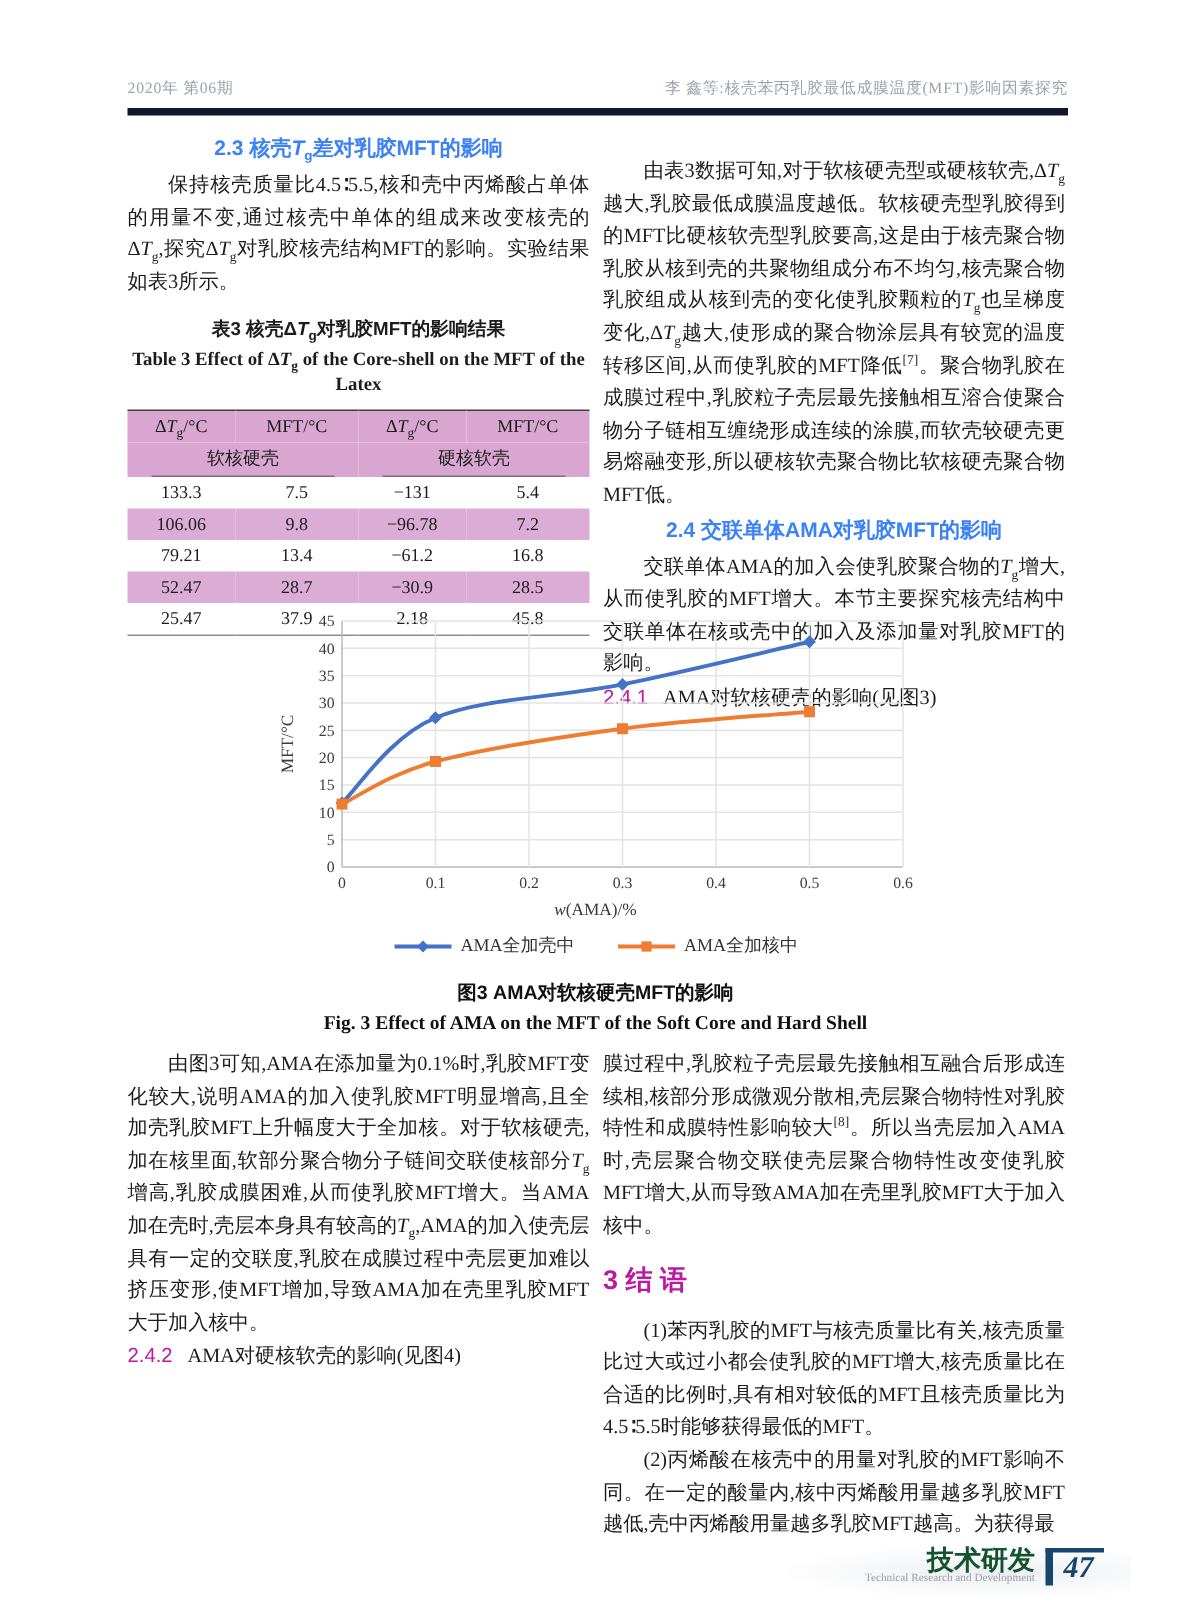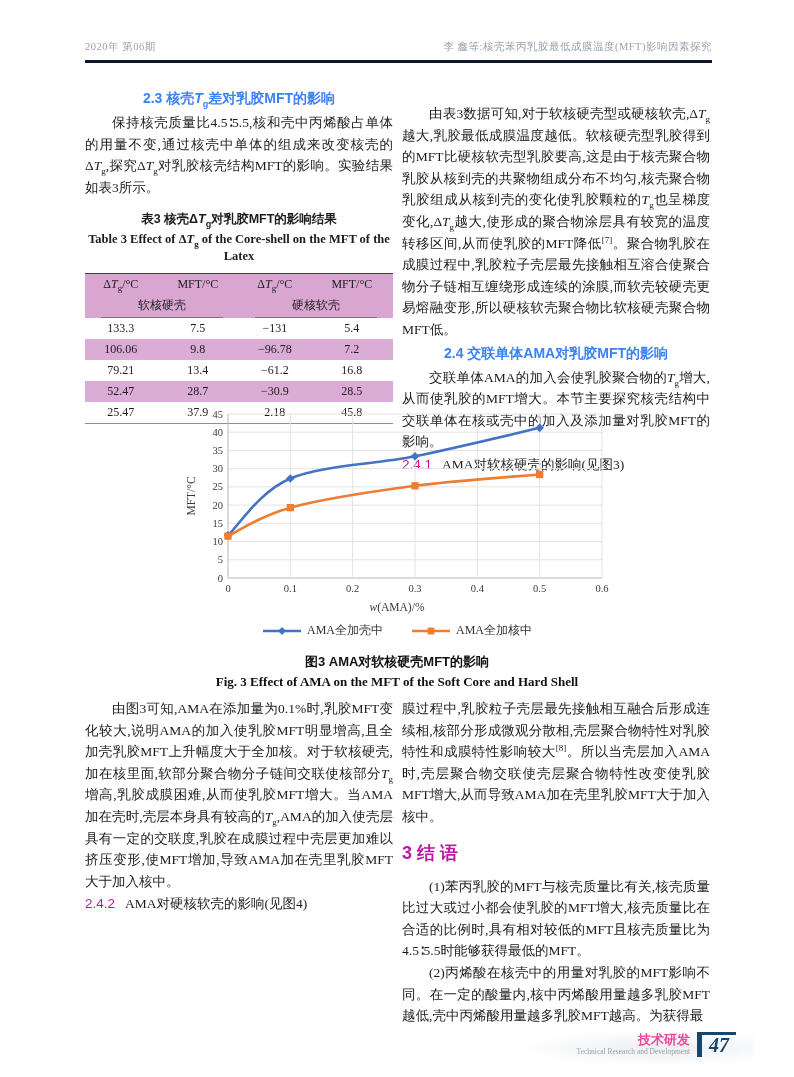--- a/index.html
+++ b/index.html
@@ -1,22 +1,22 @@
 <!DOCTYPE html>
 <html><head>
 <meta charset="utf-8">
 <style>
   html,body{margin:0;padding:0;background:#ffffff;}
   #page{position:relative;width:794px;height:1077px;background:#fff;overflow:hidden;
         font-family:"Liberation Serif","DejaVu Serif",serif;color:#1c1c1c;}
 
   
-  #header{position:absolute;left:85px;right:82px;top:40px;display:flex;justify-content:space-between;
+  #header{position:absolute;left:85px;right:82px;top:52px;display:flex;justify-content:space-between;
           align-items:flex-end;color:#9aa2ad;font-size:10.5px;letter-spacing:.5px;
-          border-bottom:3px solid #0f172a;padding-bottom:6px;}
+          border-bottom:5px solid #0f172a;padding-bottom:6px;}
 
   
   .col{position:absolute;width:308px;font-size:13.5px;line-height:21.6px;text-align:justify;}
   #left-top  {left:85px; top:86px;}
   #right-top {left:402px;top:103px;}
   #left-bottom {left:85px; top:698px;}
   #right-bottom{left:402px;top:698px;}
   .col p{margin:0;text-indent:2em;}
   .col p.noindent{text-indent:0;}
 
@@ -48,21 +48,21 @@
   #caption-cn{font-family:"Liberation Sans","DejaVu Sans",sans-serif;font-weight:bold;
               font-size:13px;margin-top:14px;color:#111;}
   #caption-en{font-weight:bold;font-size:13px;margin-top:3px;color:#111;}
 
   
   #footer-band{position:absolute;right:40px;bottom:12px;width:230px;height:34px;
                background:radial-gradient(ellipse at 60% 50%, #eceef1 0%, rgba(236,238,241,0) 75%);}
   #footer{position:absolute;right:58px;bottom:20px;display:flex;align-items:flex-end;}
   .footer-text{text-align:right;margin-right:7px;}
   .footer-cn{font-family:"Liberation Sans","DejaVu Sans",sans-serif;font-weight:bold;
-             font-size:13px;color:#ec4899;line-height:14px;}
+             font-size:18px;color:#14532d;line-height:14px;}
   .footer-en{font-size:7.5px;color:#98a0a9;line-height:10px;}
   .pagebox{border-top:3px solid #17456e;border-left:5px solid #17456e;
            padding:2px 7px 4px 7px;color:#17456e;font-style:italic;font-weight:bold;
            font-size:20px;line-height:16px;}
 
   sub{font-size:9px;line-height:0;}
   sup{font-size:9px;line-height:0;}
 </style>
 </head>
 <body>

